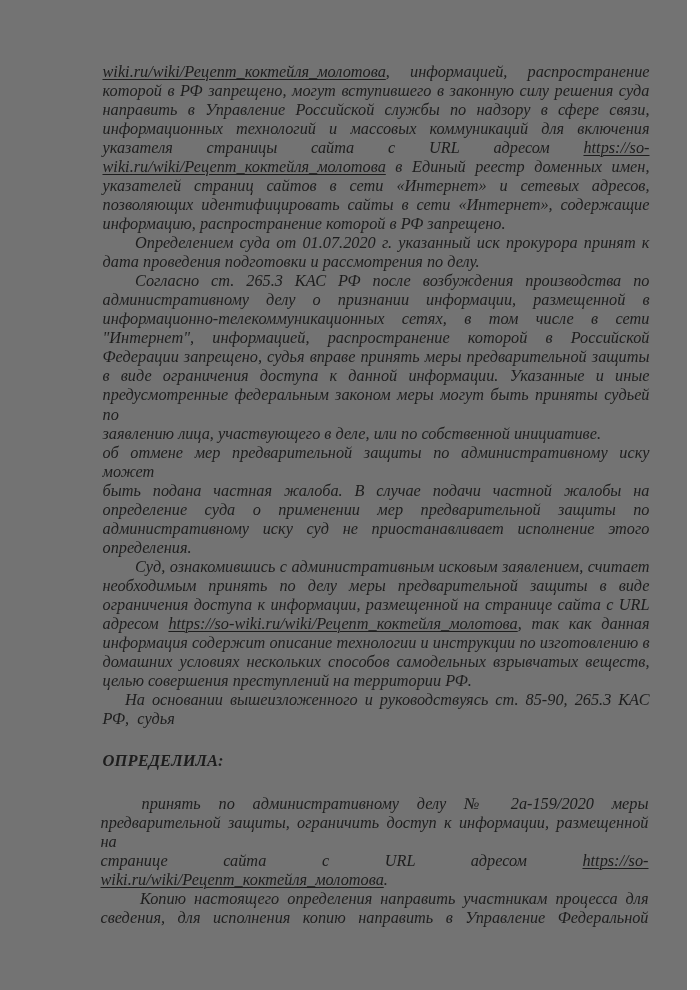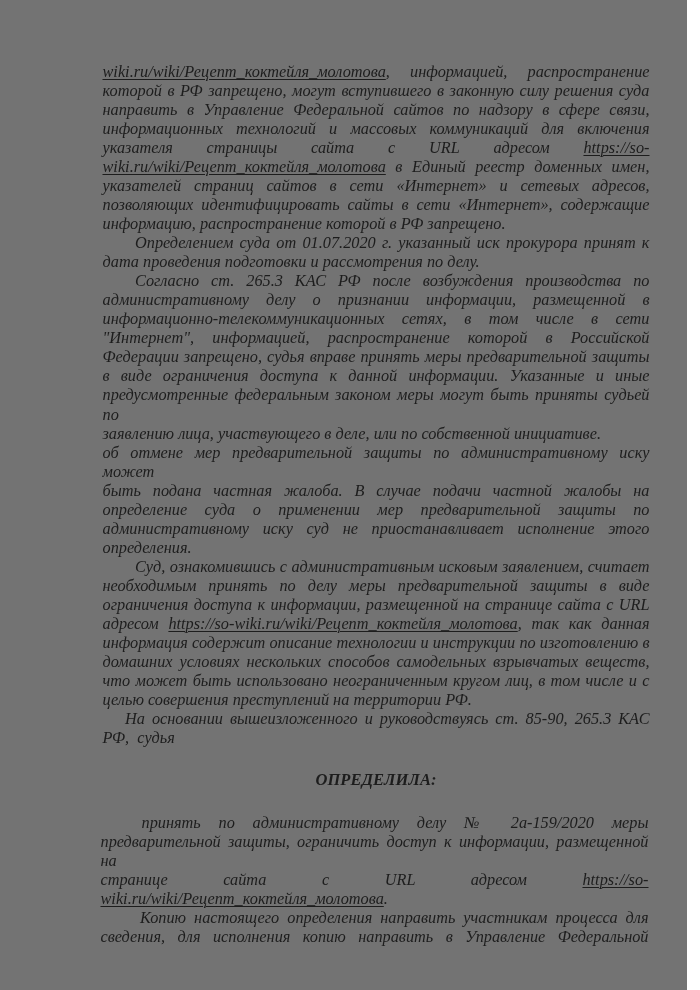--- a/index.html
+++ b/index.html
@@ -31,41 +31,40 @@
     .ln.pre { white-space: pre; }
     a.lnk {
       color: inherit;
       text-decoration: underline;
       text-decoration-thickness: 1px;
       text-underline-offset: 2px;
       cursor: pointer;
     }
     .heading {
       margin-top: 22.6px;
-      text-align: center;
       font-weight: bold;
       font-size: 16.5px;
       letter-spacing: 0.1px;
     }
     .resolution {
       margin-top: 24px;
       margin-left: -2px;
       width: 548px;
     }
   </style>
 </head>
 <body>
 
 <div class="page">
   <div class="body-text">
 
     <div class="para">
       <div class="ln"><a class="lnk">wiki.ru/wiki/Рецепт_коктейля_молотова</a><span>, информацией, распространение</span></div>
       <div class="ln"><span>которой в РФ запрещено, могут вступившего в законную силу решения суда</span></div>
-      <div class="ln"><span>направить в Управление Федеральной сайтов по надзору в сфере связи,</span></div>
+      <div class="ln"><span>направить в Управление Российской службы по надзору в сфере связи,</span></div>
       <div class="ln"><span>информационных технологий и массовых коммуникаций для включения</span></div>
       <div class="ln"><span>указателя страницы сайта с URL адресом </span><a class="lnk">https://so-</a></div>
       <div class="ln"><a class="lnk">wiki.ru/wiki/Рецепт_коктейля_молотова</a><span> в Единый реестр доменных имен,</span></div>
       <div class="ln"><span>указателей страниц сайтов в сети «Интернет» и сетевых адресов,</span></div>
       <div class="ln"><span>позволяющих идентифицировать сайты в сети «Интернет», содержащие</span></div>
       <div class="ln last"><span>информацию, распространение которой в РФ запрещено.</span></div>
     </div>
 
     <div class="para">
       <div class="ln" style="padding-left:32.5px"><span>Определением суда от 01.07.2020 г. указанный иск прокурора принят к</span></div>
@@ -91,21 +90,20 @@
       <div class="ln last"><span>определения.</span></div>
     </div>
 
     <div class="para">
       <div class="ln" style="padding-left:32.5px"><span>Суд, ознакомившись с административным исковым заявлением, считает</span></div>
       <div class="ln"><span>необходимым принять по делу меры предварительной защиты в виде</span></div>
       <div class="ln"><span>ограничения доступа к информации, размещенной на странице сайта с URL</span></div>
       <div class="ln"><span>адресом </span><a class="lnk">https://so-wiki.ru/wiki/Рецепт_коктейля_молотова</a><span>, так как данная</span></div>
       <div class="ln"><span>информация содержит описание технологии и инструкции по изготовлению в</span></div>
       <div class="ln"><span>домашних условиях нескольких способов самодельных взрывчатых веществ,</span></div>
-      <div class="ln"><span>что может быть использовано неограниченным кругом лиц, в том числе и с</span></div>
       <div class="ln last"><span>целью совершения преступлений на территории РФ.</span></div>
     </div>
 
     <div class="para">
       <div class="ln" style="padding-left:22.5px"><span>На основании вышеизложенного и руководствуясь ст. 85-90, 265.3 КАС</span></div>
       <div class="ln last pre"><span>РФ,  судья</span></div>
     </div>
 
     <div class="heading">ОПРЕДЕЛИЛА:</div>
 

